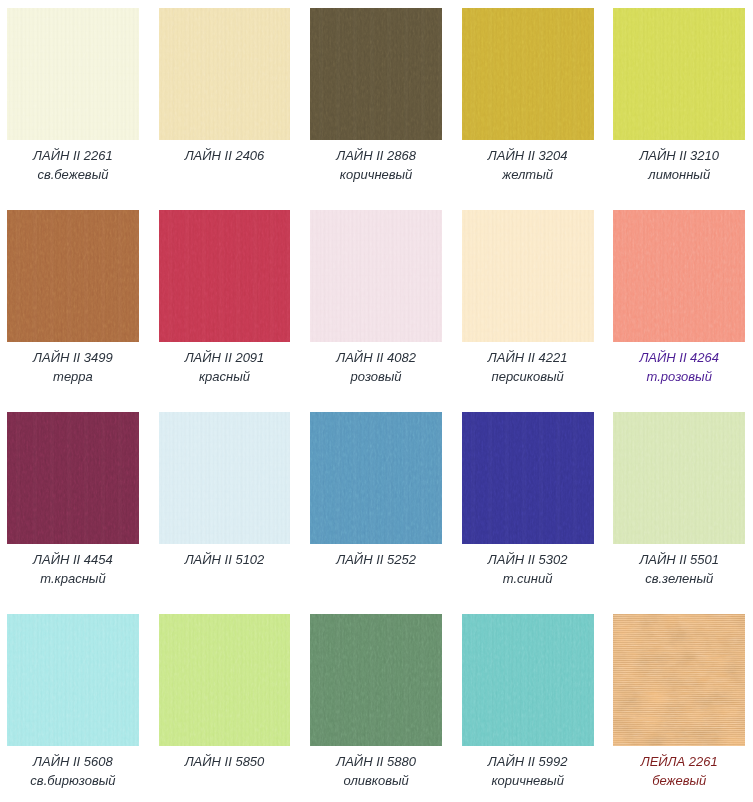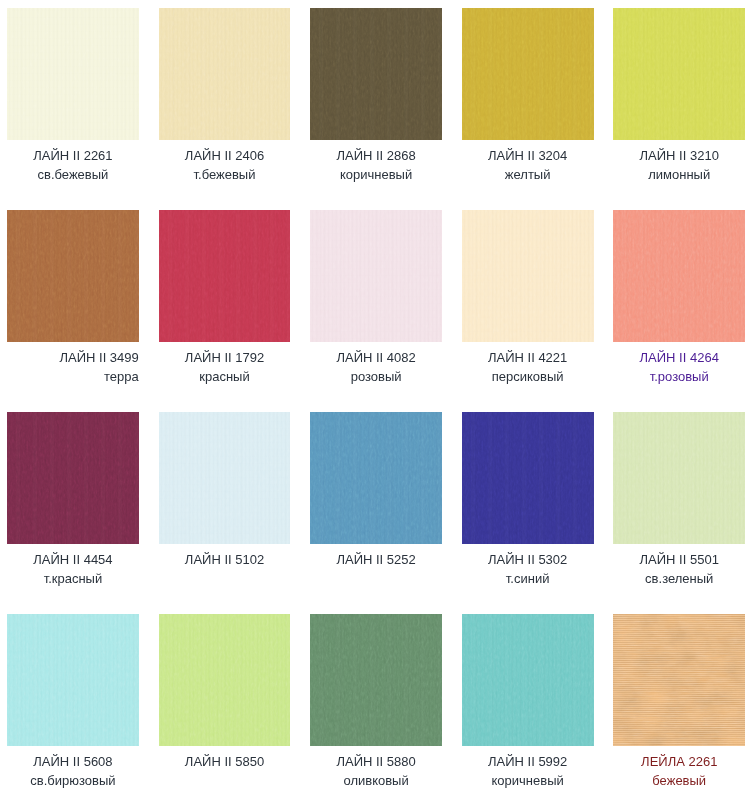--- a/index.html
+++ b/index.html
@@ -1,20 +1,20 @@
 <!DOCTYPE html>
 <html><head>
 <meta charset="utf-8">
 <title>Fabric colour swatch catalogue</title>
 <style>
   html,body{margin:0;padding:0;background:#ffffff;}
   body{width:753px;height:802px;overflow:hidden;
        font-family:"Liberation Sans",sans-serif;
        -webkit-font-smoothing:antialiased;}
-  #catalog{position:relative;width:669px;height:802px;}
+  #catalog{position:relative;width:669px;height:802px;font-style:italic;}
 
   
   .cell{position:absolute;width:131.7px;}
   .cell[data-index="0"],.cell[data-index="5"],.cell[data-index="10"],.cell[data-index="15"]{left:7.1px;}
   .cell[data-index="1"],.cell[data-index="6"],.cell[data-index="11"],.cell[data-index="16"]{left:158.675px;}
   .cell[data-index="2"],.cell[data-index="7"],.cell[data-index="12"],.cell[data-index="17"]{left:310.25px;}
   .cell[data-index="3"],.cell[data-index="8"],.cell[data-index="13"],.cell[data-index="18"]{left:461.825px;}
   .cell[data-index="4"],.cell[data-index="9"],.cell[data-index="14"],.cell[data-index="19"]{left:613.4px;}
   .cell[data-index="0"],.cell[data-index="1"],.cell[data-index="2"],.cell[data-index="3"],.cell[data-index="4"]{top:7.8px;}
   .cell[data-index="5"],.cell[data-index="6"],.cell[data-index="7"],.cell[data-index="8"],.cell[data-index="9"]{top:209.8px;}
@@ -104,21 +104,20 @@
     <div class="swatch" style="background: rgb(242, 227, 180);">
       <svg class="tex" width="132" height="132" aria-hidden="true">
           <rect width="132" height="132" class="texrect"></rect>
         </svg>
 
       <div class="warp"></div>
       <div class="weft"></div>
     </div>
     <div class="label" style="color: rgb(42, 50, 60);">
       <span class="code">ЛАЙН II 2406</span>
-      <span class="name">т.бежевый</span>
     </div>
   </div>
   <div class="cell" data-index="2">
     <div class="swatch" style="background: rgb(96, 85, 59);">
       <svg class="tex" width="132" height="132" aria-hidden="true">
           <rect width="132" height="132" class="texrect"></rect>
         </svg>
 
       <div class="warp"></div>
       <div class="weft"></div>
@@ -158,36 +157,36 @@
   </div>
   <div class="cell" data-index="5">
     <div class="swatch" style="background: rgb(170, 106, 64);">
       <svg class="tex" width="132" height="132" aria-hidden="true">
           <rect width="132" height="132" class="texrect"></rect>
         </svg>
 
       <div class="warp"></div>
       <div class="weft"></div>
     </div>
-    <div class="label" style="color: rgb(42, 50, 60); text-align: right;">
+    <div class="label" style="color: rgb(42, 50, 60);">
       <span class="code">ЛАЙН II 3499</span>
       <span class="name">терра</span>
     </div>
   </div>
   <div class="cell" data-index="6">
     <div class="swatch" style="background: rgb(197, 56, 80);">
       <svg class="tex" width="132" height="132" aria-hidden="true">
           <rect width="132" height="132" class="texrect"></rect>
         </svg>
 
       <div class="warp"></div>
       <div class="weft"></div>
     </div>
     <div class="label" style="color: rgb(42, 50, 60);">
-      <span class="code">ЛАЙН II 1792</span>
+      <span class="code">ЛАЙН II 2091</span>
       <span class="name">красный</span>
     </div>
   </div>
   <div class="cell" data-index="7">
     <div class="swatch" style="background: rgb(244, 227, 233);">
       <svg class="tex" width="132" height="132" aria-hidden="true">
           <rect width="132" height="132" class="texrect"></rect>
         </svg>
 
       <div class="warp"></div>

